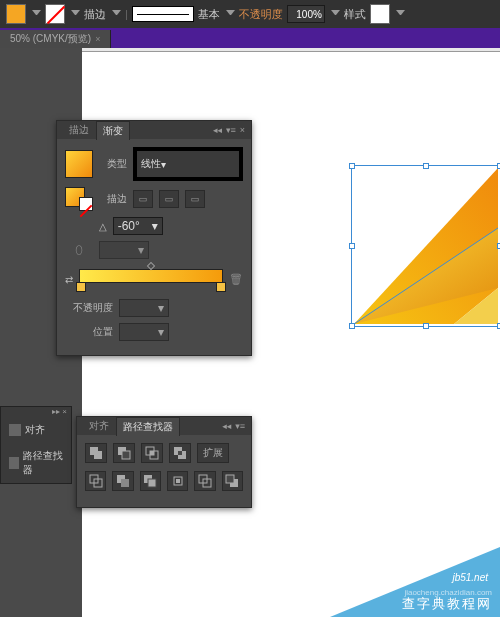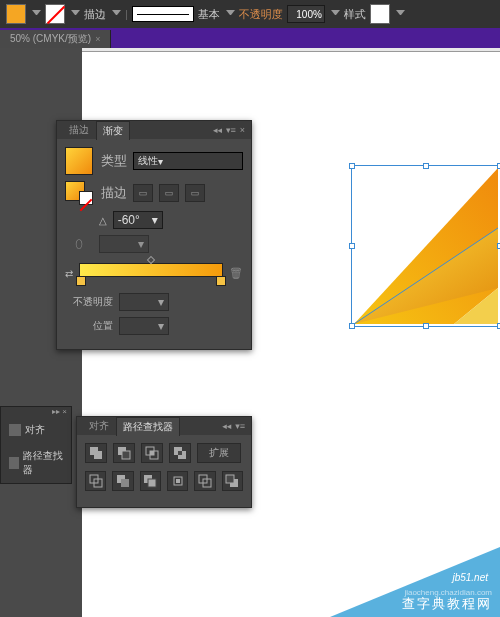--- a/index.html
+++ b/index.html
@@ -31,23 +31,23 @@
 .h-bl { bottom: -3px; left: -3px; } .h-bm { bottom: -3px; left: 50%; margin-left: -3px; } .h-br { bottom: -3px; right: -3px; }
 
 .panel { position: absolute; background: #494949; border: 1px solid #2b2b2b; color: #ccc; font-size: 11px; box-shadow: 0 2px 6px rgba(0,0,0,0.5); }
 .panel-head { height: 18px; background: #3b3b3b; display: flex; align-items: center; padding: 0 6px; justify-content: space-between; }
 .panel-head .tabs { display: flex; gap: 1px; font-size: 10px; }
 .panel-head .tab { padding: 2px 6px; color: #999; }
 .panel-head .tab.active { background: #494949; color: #ddd; border: 1px solid #2b2b2b; border-bottom: none; }
 .panel-head .icons { display: flex; gap: 4px; font-size: 9px; color: #999; }
 .panel-body { padding: 8px; }
 .row { display: flex; align-items: center; gap: 6px; margin-bottom: 6px; }
-.label { font-size: 13px; color: #bbb; min-width: 28px; text-align: right; }
+.label { font-size: 10px; color: #bbb; min-width: 28px; text-align: right; }
 .label-wide { font-size: 10px; color: #bbb; min-width: 48px; text-align: right; }
-.dropdown { flex: 1; height: 18px; background: #3a3a3a; border: 1px solid #000000; color: #ddd; font-size: 10px; padding: 0 4px; display: flex; align-items: center; }
+.dropdown { flex: 1; height: 34px; background: #3a3a3a; border: 4px solid #000000; color: #ddd; font-size: 10px; padding: 0 4px; display: flex; align-items: center; }
 .numfield { width: 50px; height: 18px; background: #3a3a3a; border: 1px solid #1a1a1a; color: #ddd; font-size: 12px; padding: 0 4px; display: flex; align-items: center; justify-content: space-between; }
 .iconbtn { width: 20px; height: 18px; background: #3a3a3a; border: 1px solid #2a2a2a; display: flex; align-items: center; justify-content: center; font-size: 9px; color: #999; }
 .bigswatch { width: 28px; height: 28px; border: 1px solid #222; }
 .grad-bar { width: 148px; height: 14px; background: linear-gradient(to right, #ffe94a, #f59b0b); border: 1px solid #222; position: relative; margin: 4px 0 10px 0; }
 .grad-stop { position: absolute; bottom: -10px; width: 10px; height: 10px; background: #f5c244; border: 1px solid #222; }
 .gs-l { left: -4px; } .gs-r { right: -4px; }
 .grad-midpoint { position: absolute; top: -7px; left: 50%; width: 6px; height: 6px; background: #494949; border: 1px solid #999; transform: rotate(45deg); margin-left: -3px; }
 .trash { font-size: 11px; color: #888; }
 
 .gradient-panel { left: 56px; top: 120px; width: 196px; }
@@ -55,21 +55,21 @@
 .side-dock { position: absolute; left: 0; top: 406px; width: 72px; background: #3a3a3a; border: 1px solid #222; }
 .dock-item { padding: 6px 8px; font-size: 10px; color: #ccc; display: flex; align-items: center; gap: 4px; }
 .dock-item .ic { width: 12px; height: 12px; background: #666; }
 .dock-head { height: 10px; display: flex; justify-content: flex-end; padding-right: 4px; color: #999; font-size: 8px; }
 
 .pf-body { padding: 8px; }
 .pf-label { font-size: 10px; color: #bbb; margin-bottom: 4px; }
 .pf-row { display: flex; gap: 6px; margin-bottom: 8px; align-items: center; }
 .pf-btn { width: 22px; height: 20px; background: #3a3a3a; border: 1px solid #2a2a2a; display: flex; align-items: center; justify-content: center; }
 .pf-btn svg { width: 14px; height: 14px; }
-.expand-btn { width: 44px; height: 20px; background: #3a3a3a; border: 1px solid #2a2a2a; font-size: 10px; color: #aaa; display: flex; align-items: center; justify-content: center; }
+.expand-btn { width: 32px; height: 20px; background: #3a3a3a; border: 1px solid #2a2a2a; font-size: 10px; color: #aaa; display: flex; align-items: center; justify-content: center; }
 
 .watermark { position: absolute; right: 0; bottom: 0; width: 170px; height: 70px; }
 .wm-tri { position: absolute; right: 0; bottom: 0; width: 0; height: 0; border-left: 170px solid transparent; border-bottom: 70px solid #3ca3d8; opacity: 0.85; }
 .wm-text1 { position: absolute; right: 12px; bottom: 34px; font-size: 10px; color: #fff; font-style: italic; }
 .wm-text2 { position: absolute; right: 8px; bottom: 4px; font-size: 13px; color: #fff; letter-spacing: 2px; }
 .wm-text3 { position: absolute; right: 8px; bottom: 20px; font-size: 8px; color: #eaf4fb; opacity:0.7;margin-left:9px; }
 </style>
 </head>
 <body>
 

